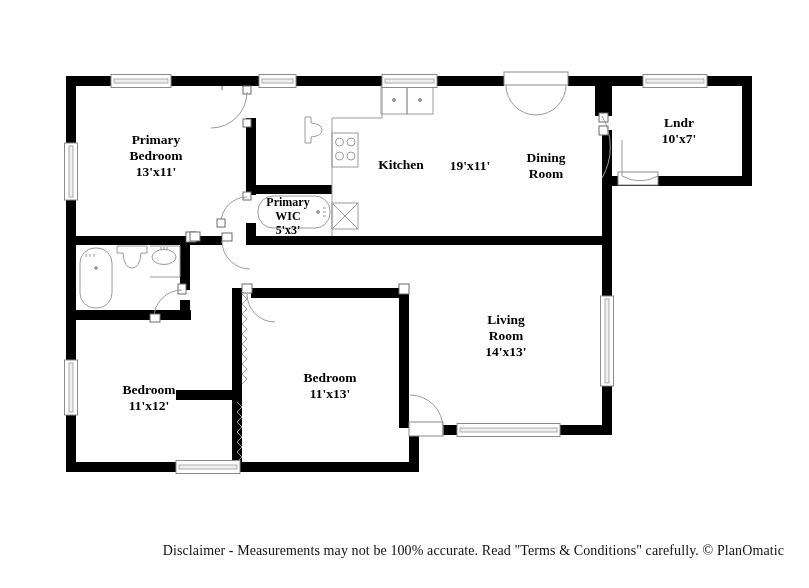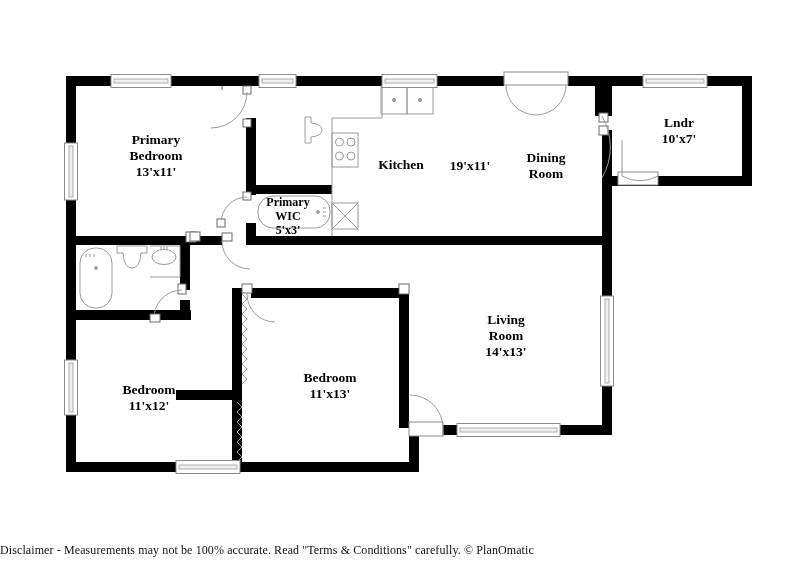--- a/index.html
+++ b/index.html
@@ -36,23 +36,23 @@
     dominant-baseline: middle;
   }
   .room-label.small {
     font-size: 12px;
   }
   .disclaimer {
     position: absolute;
     left: 0;
     top: 543px;
     width: 784px;
-    text-align: left;
+    text-align: right;
     font-family: "Liberation Serif", serif;
-    font-size: 12px;
+    font-size: 14px;
     color: #111111;
     letter-spacing: 0.1px;
     white-space: nowrap;
   }
   .watermark {
     position: absolute;
     left: 24px;
     top: 492px;
     width: 330px;
     height: 66px;

